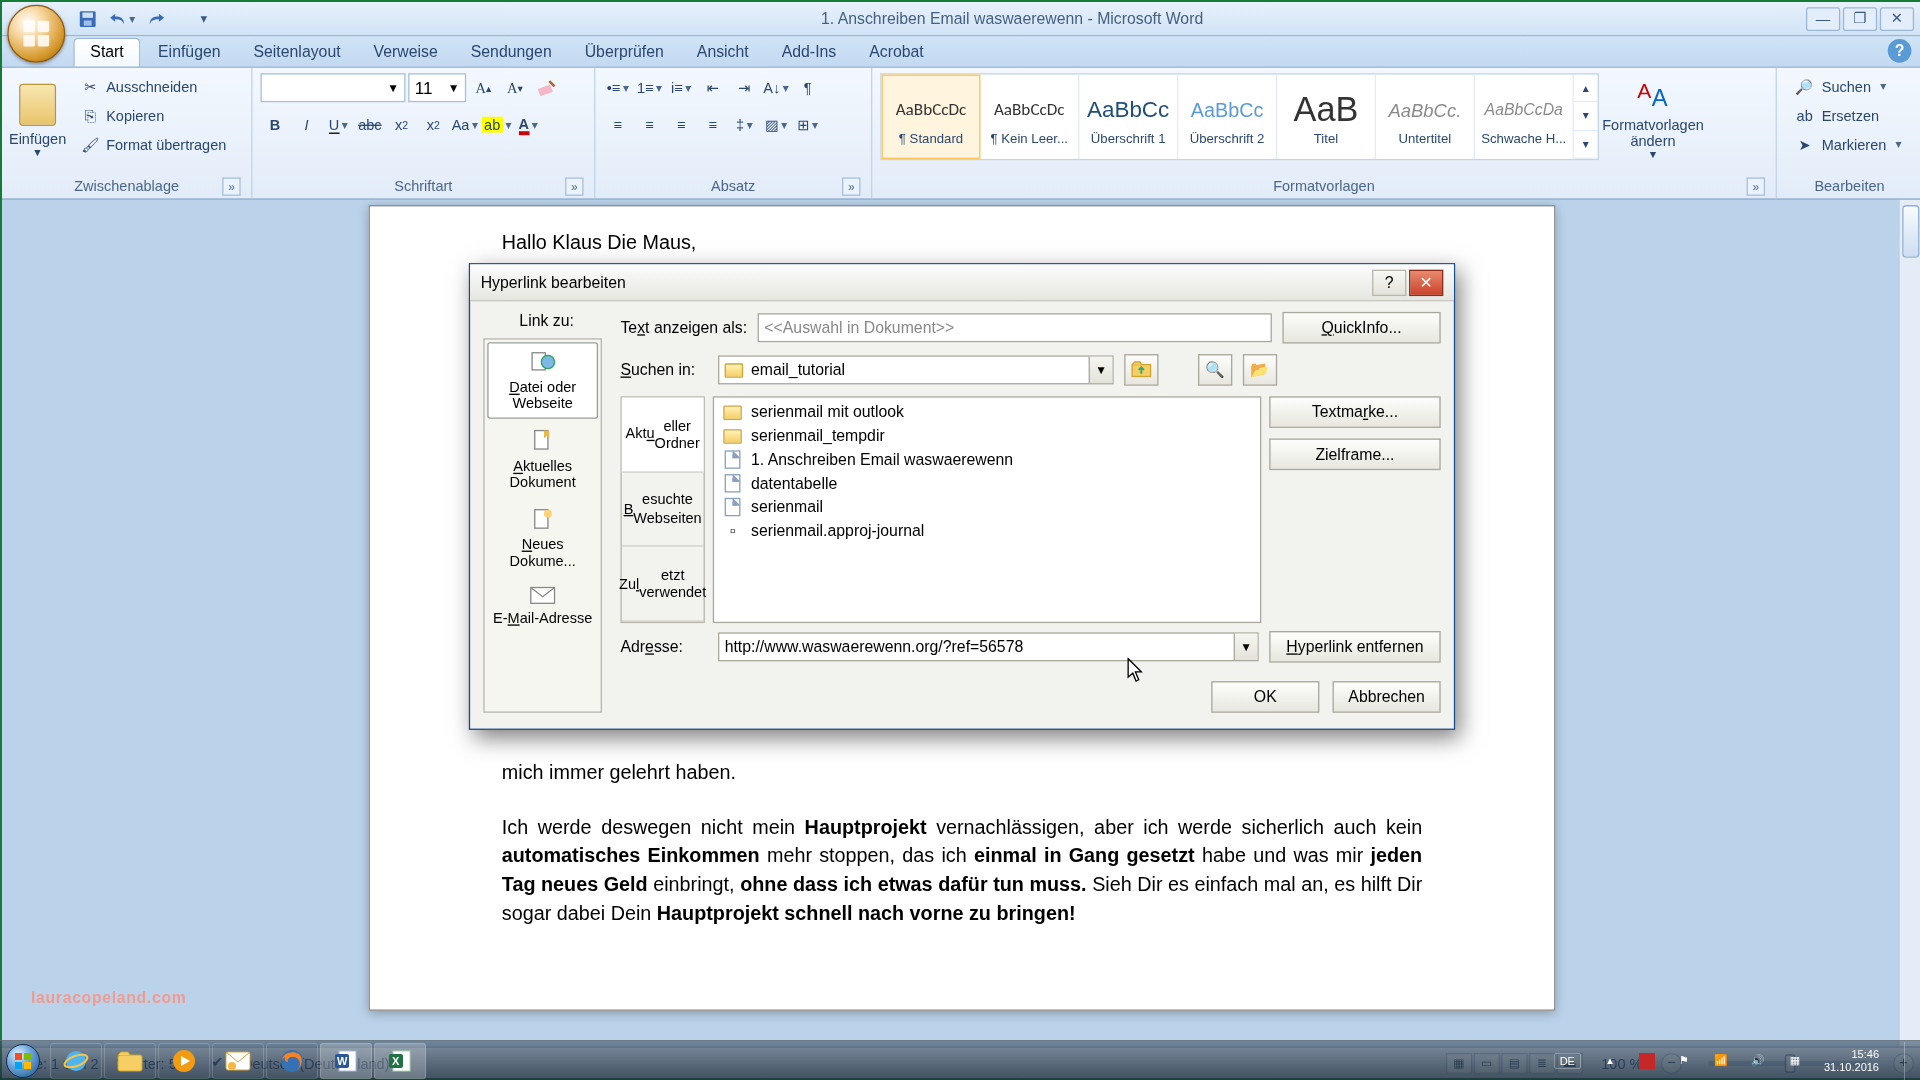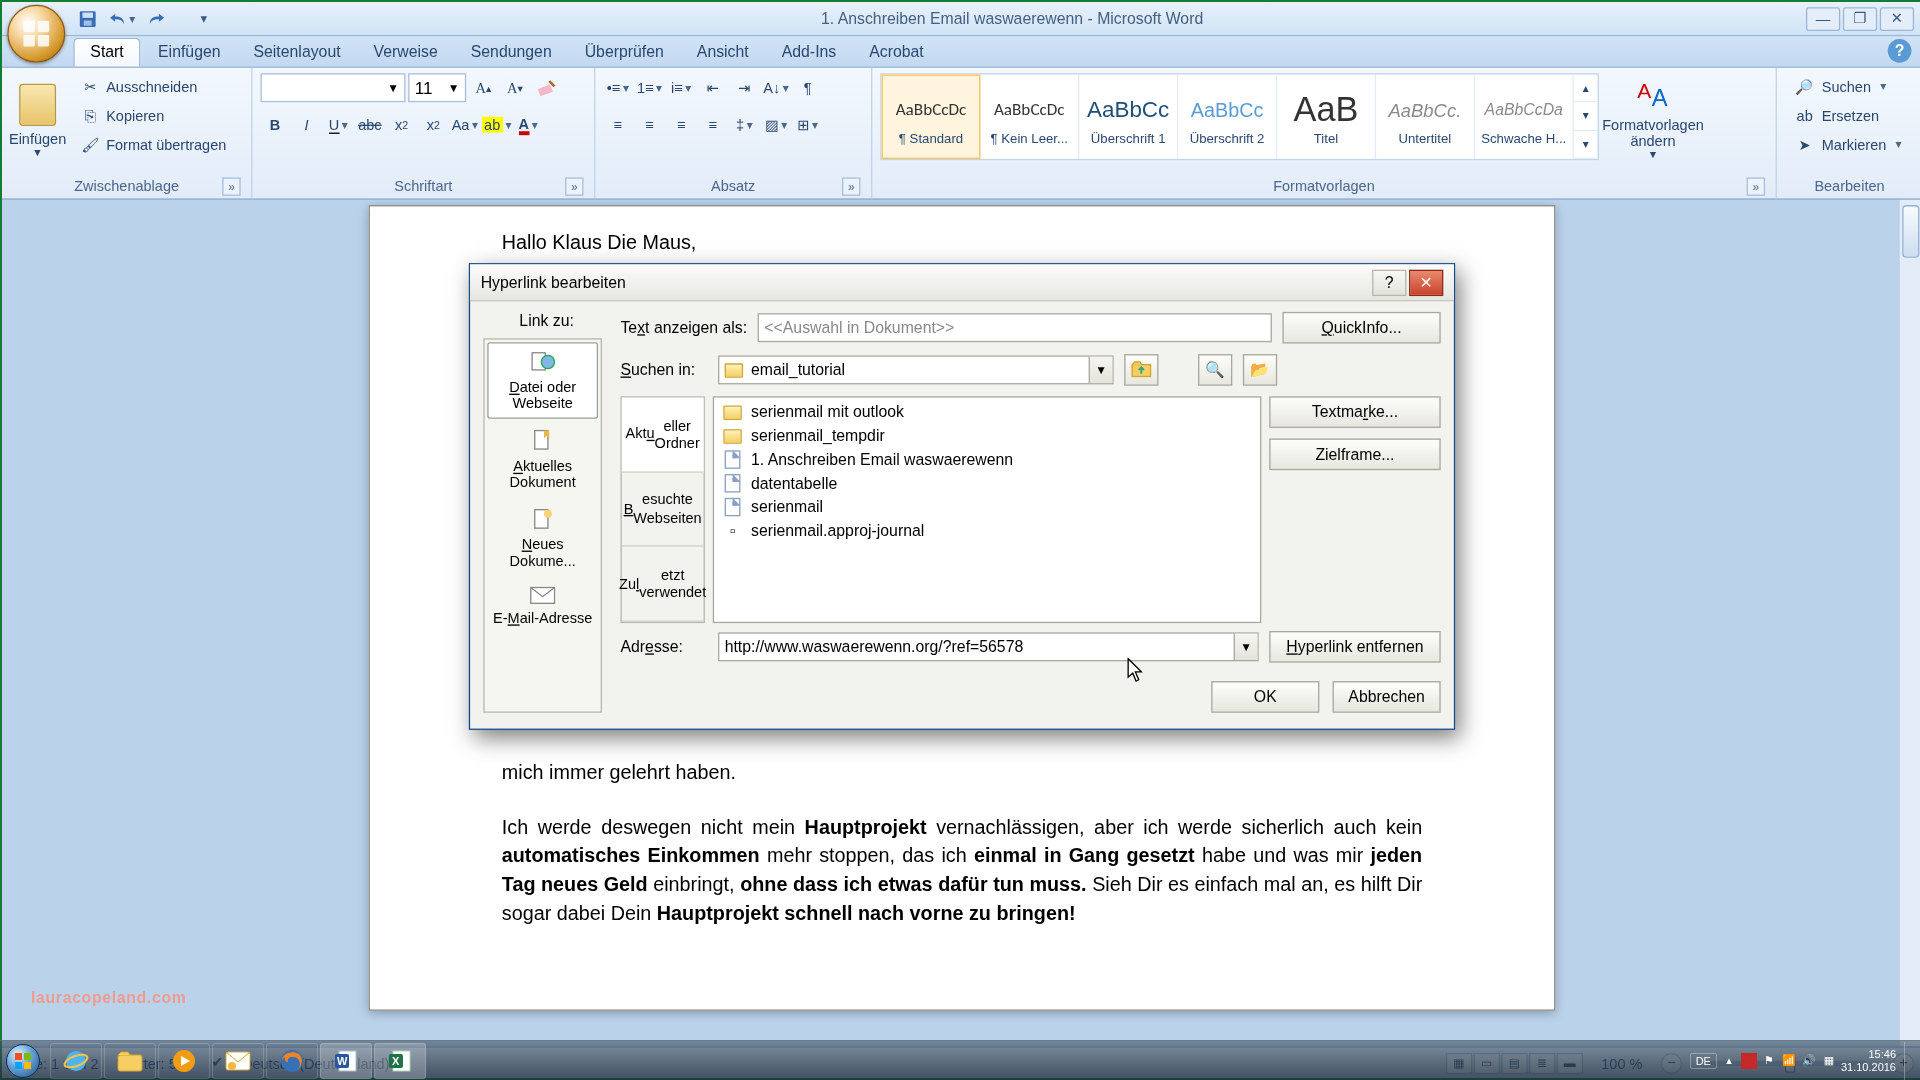--- a/index.html
+++ b/index.html
@@ -124,21 +124,21 @@
 
 .cursor-arrow { position:absolute; left:853px; top:497px; width:14px;height:20px; z-index:30; pointer-events:none;}
 
 
 .taskbar { position:absolute; left:0; right:0; bottom:0; height:40px; z-index:100; background:linear-gradient(rgba(60,80,100,.6),rgba(30,45,60,.8)); border-top:1px solid rgba(255,255,255,.25); display:flex; align-items:center;}
 .start-orb { width:46px;height:40px;display:flex;align-items:center;justify-content:center;}
 .start-orb .c{width:34px;height:34px;border-radius:50%;background:radial-gradient(circle at 35% 30%,#e4f3ff,#6fa8dc 40%,#1b4e86);border:1px solid #0d2f55;display:flex;align-items:center;justify-content:center;}
 .tb-items{display:flex;gap:2px;padding-left:4px;}
 .tb-it{width:52px;height:36px;border:1px solid rgba(255,255,255,.18);border-radius:3px;display:flex;align-items:center;justify-content:center;}
 .tb-it.active{background:rgba(255,255,255,.22);}
-.tray{margin-left:auto;display:flex;align-items:center;gap:4px;padding-right:8px;color:#fff;font-size:11px;}
+.tray{margin-left:auto;display:flex;align-items:center;gap:21px;padding-right:8px;color:#fff;font-size:11px;}
 .tray .lang{border:1px solid rgba(255,255,255,.3);padding:1px 5px;border-radius:2px;}
 .tray .clock{text-align:right;line-height:1.15;}
 .tray-ic{width:16px;height:16px;display:flex;align-items:center;justify-content:center;color:#fff;}
 
 .ul { text-decoration: underline; }
 .arrow-dn::after{content:"▾";font-size:9px;margin-left:2px;color:#4a668c;}
 </style>
 </head>
 <body>
 

